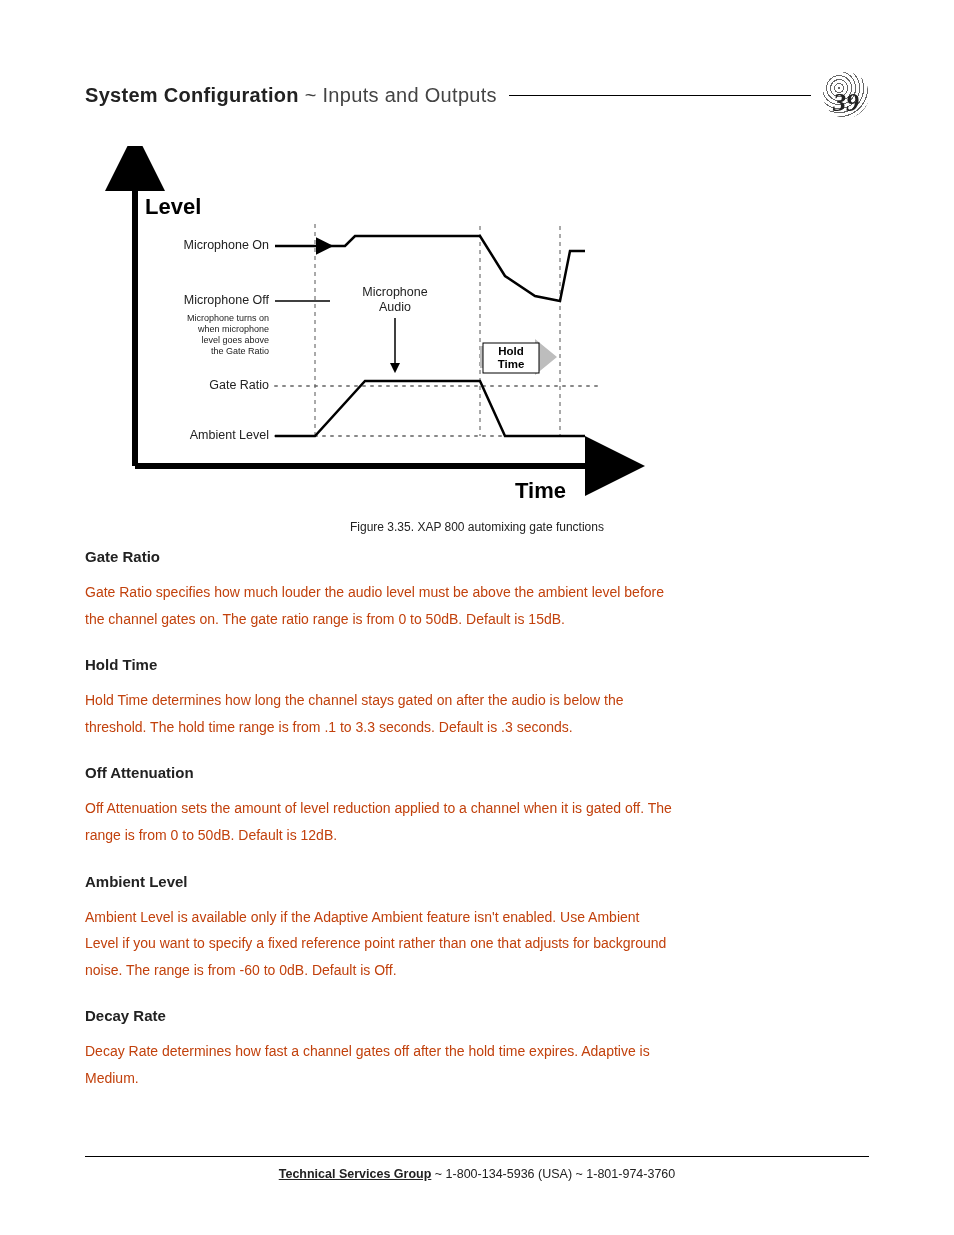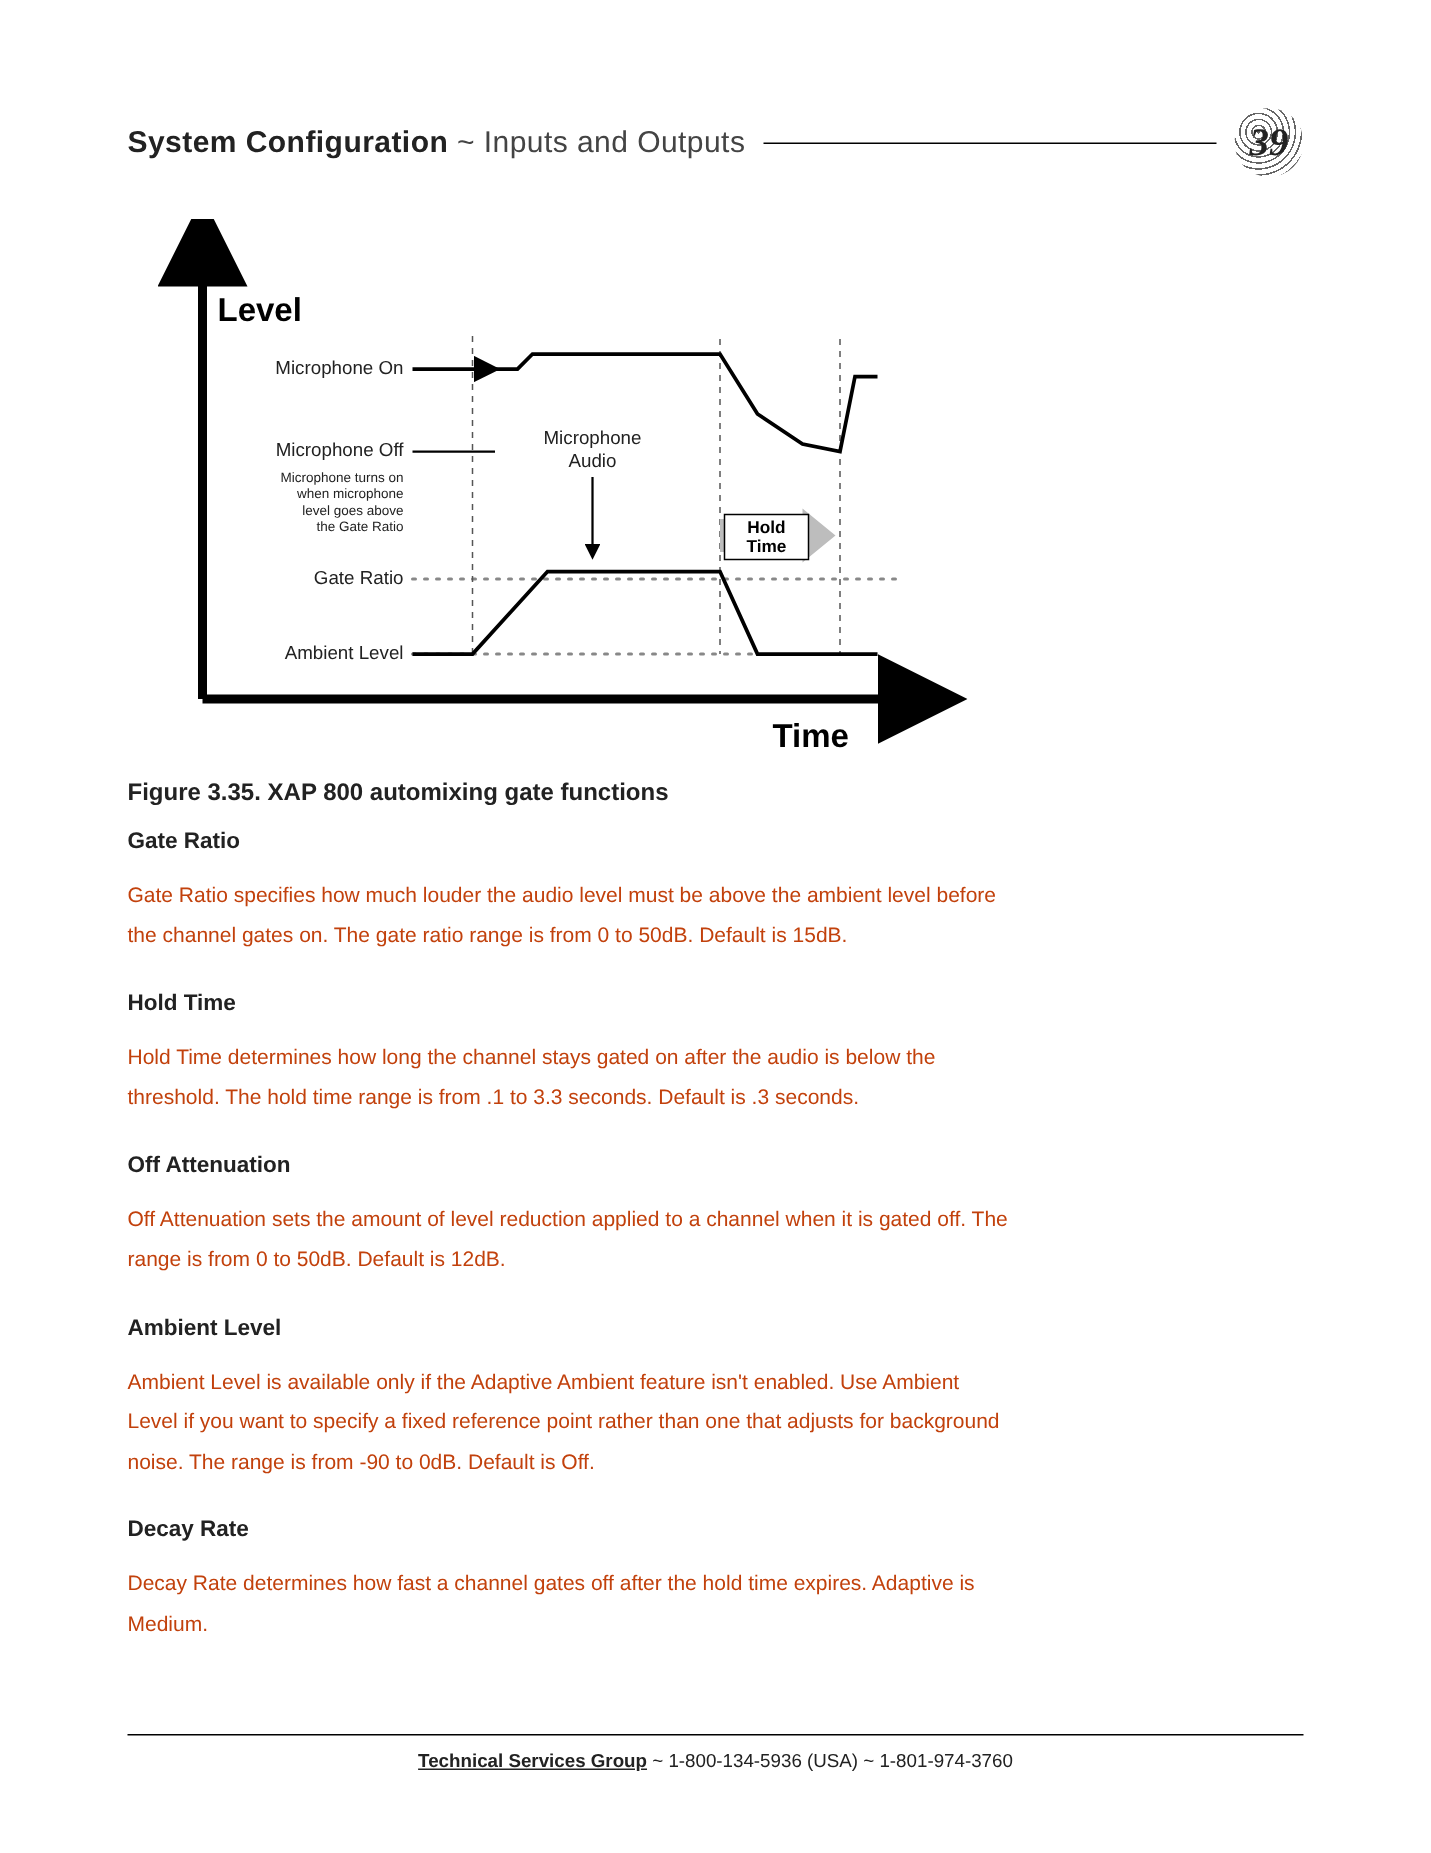--- a/index.html
+++ b/index.html
@@ -35,38 +35,39 @@
   .hdr-rule {
     flex: 1;
     height: 1px;
     background: #000;
   }
   .page-badge {
     width: 46px;
     height: 46px;
     border-radius: 50%;
     display: flex;
-    align-items: center;
+    align-items: flex-end;
     justify-content: center;
     font-family: Georgia, "Times New Roman", serif;
     font-style: italic;
     font-size: 26px;
     font-weight: 700;
     color: #222;
     background:
       repeating-radial-gradient(circle at 35% 35%, #666 0 1px, transparent 1px 4px);
   }
   
   .figure {
     margin: 0 0 4px 0;
   }
   .figure svg { display: block; }
   .fig-caption {
-    font-size: 16px;
-    font-weight: 700;
+    text-align: center;
+    font-size: 12px;
+    font-weight: 400;
     margin: 4px 0 14px 0;
   }
   
   .sect { margin-bottom: 24px; }
   .sect h3 {
     font-size: 15px;
     font-weight: 700;
     margin: 0 0 14px 0;
   }
   .sect p {
@@ -186,21 +187,21 @@
   <div class="sect">
     <h3>Hold Time</h3>
     <p>Hold Time determines how long the channel stays gated on after the audio is below the threshold. The hold time range is from .1 to 3.3 seconds. Default is .3 seconds.</p>
   </div>
   <div class="sect">
     <h3>Off Attenuation</h3>
     <p>Off Attenuation sets the amount of level reduction applied to a channel when it is gated off. The range is from 0 to 50dB. Default is 12dB.</p>
   </div>
   <div class="sect">
     <h3>Ambient Level</h3>
-    <p>Ambient Level is available only if the Adaptive Ambient feature isn't enabled. Use Ambient Level if you want to specify a fixed reference point rather than one that adjusts for background noise. The range is from -90 to 0dB. Default is Off.</p>
+    <p>Ambient Level is available only if the Adaptive Ambient feature isn't enabled. Use Ambient Level if you want to specify a fixed reference point rather than one that adjusts for background noise. The range is from -60 to 0dB. Default is Off.</p>
   </div>
   <div class="sect">
     <h3>Decay Rate</h3>
     <p>Decay Rate determines how fast a channel gates off after the hold time expires. Adaptive is Medium.</p>
   </div>
 
   <div class="footer-rule"></div>
   <div class="footer-text">
     <span class="strong">Technical Services Group</span><span> ~ 1-800-134-5936 (USA) ~ 1-801-974-3760</span>
   </div>

